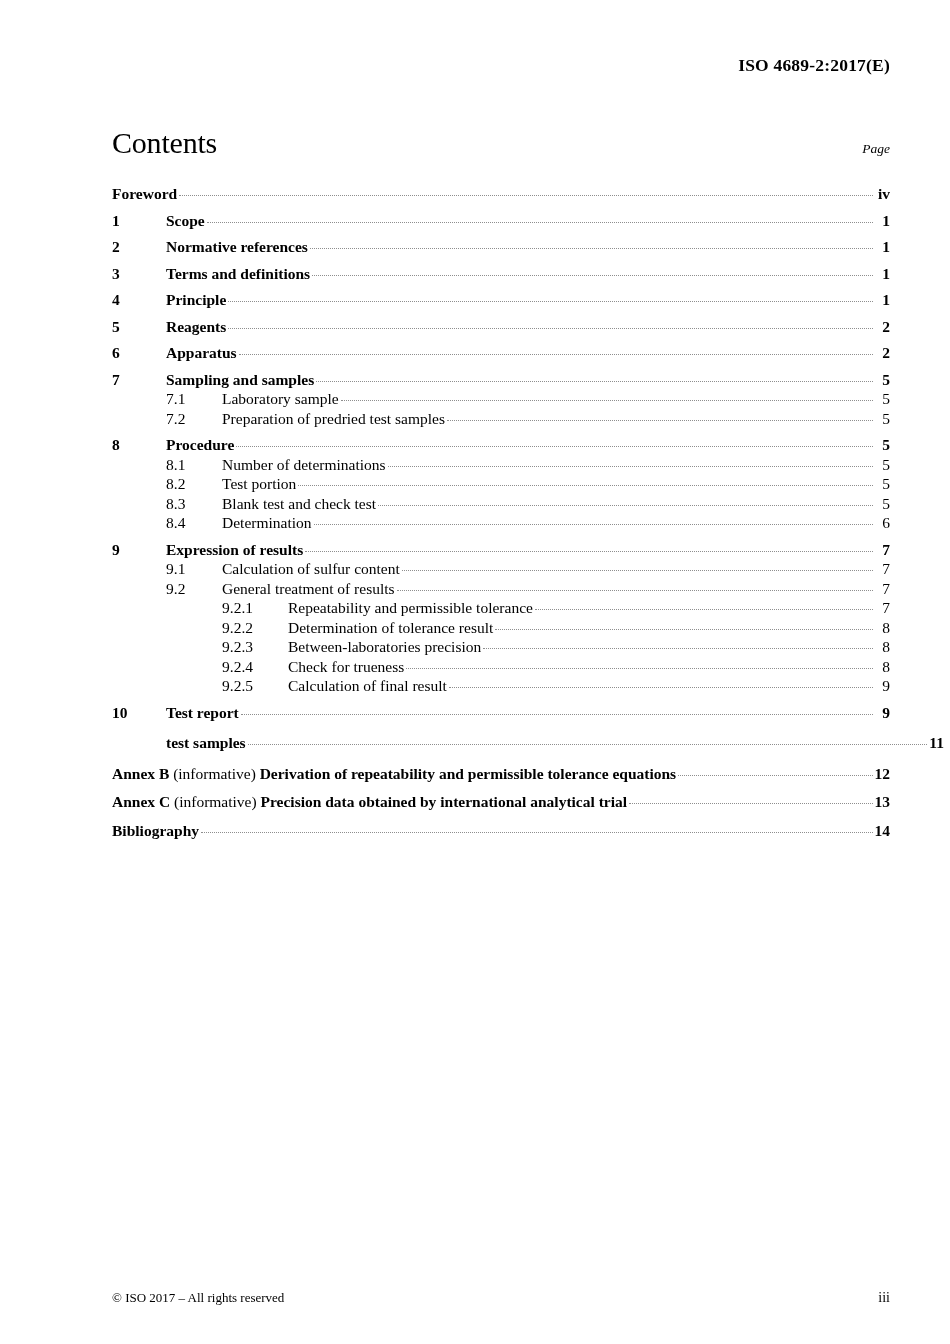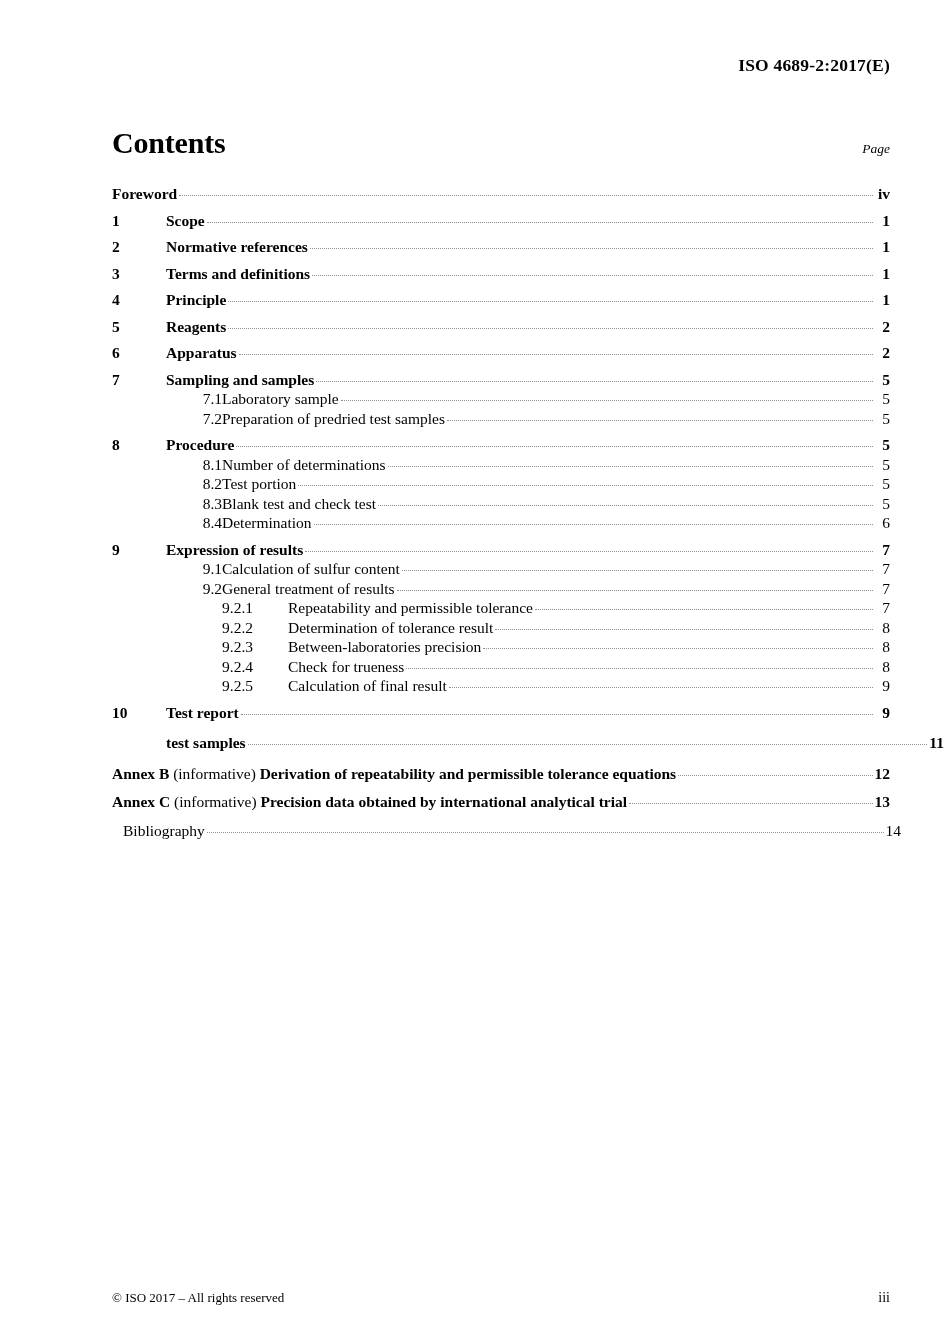--- a/index.html
+++ b/index.html
@@ -37,21 +37,21 @@
   .contents-row {
     position: absolute;
     top: 128px;
     left: 112px;
     width: 778px;
     display: flex;
     align-items: flex-end;
     justify-content: space-between;
   }
   .contents-title {
-    font-weight: bold;
+    font-weight: normal;
     font-size: 30px;
     line-height: 1;
     letter-spacing: -0.2px;
   }
   .page-label {
     font-size: 13.5px;
     line-height: 1;
     padding-bottom: 3px;
     font-style: italic;
   }
@@ -73,29 +73,29 @@
   }
 
   
   .lvl1 { margin-top: 11px; font-weight: bold; }
   .lvl1:first-child { margin-top: 0; }
   .lvl2 { margin-top: 4px; font-weight: normal; }
   .lvl3 { margin-top: 4px; font-weight: normal; }
   .front { margin-top: 11px; font-weight: bold; }
   .front:first-child { margin-top: 0; }
   .annex { margin-top: 13px; font-weight: bold; }
-  .biblio { margin-top: 13px; font-weight: normal; margin-left: 11px; }
+  .biblio { margin-top: 13px; font-weight: bold; }
 
   
   .num {
     flex: 0 0 auto;
     white-space: nowrap;
   }
   .lvl1 > .num { width: 54px; }
-  .lvl2 > .num { width: 56px; margin-left: 54px; text-align: right; }
+  .lvl2 > .num { width: 56px; margin-left: 54px; }
   .lvl3 > .num { width: 66px; margin-left: 110px; }
 
   .title {
     flex: 0 0 auto;
     white-space: nowrap;
   }
 
   .leader {
     flex: 1 1 auto;
     min-width: 6px;

